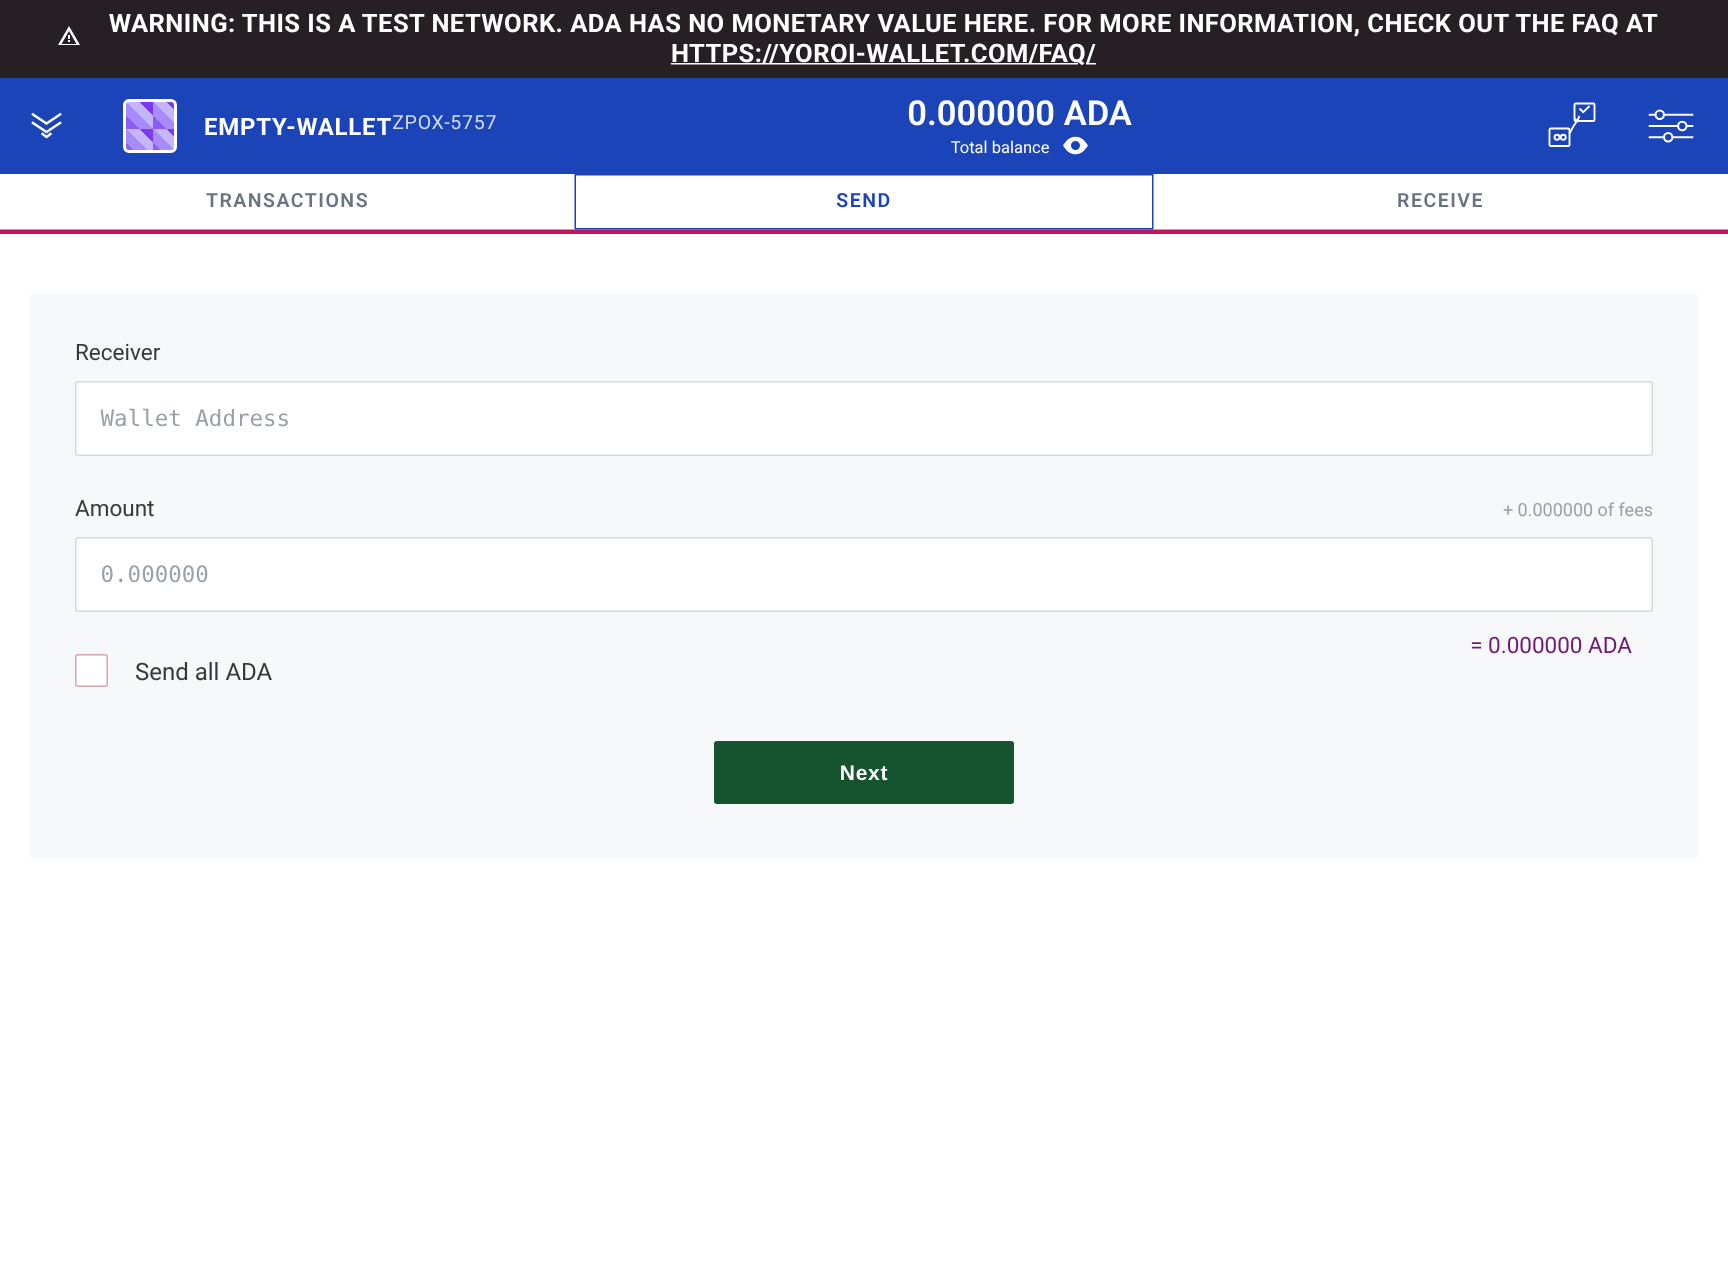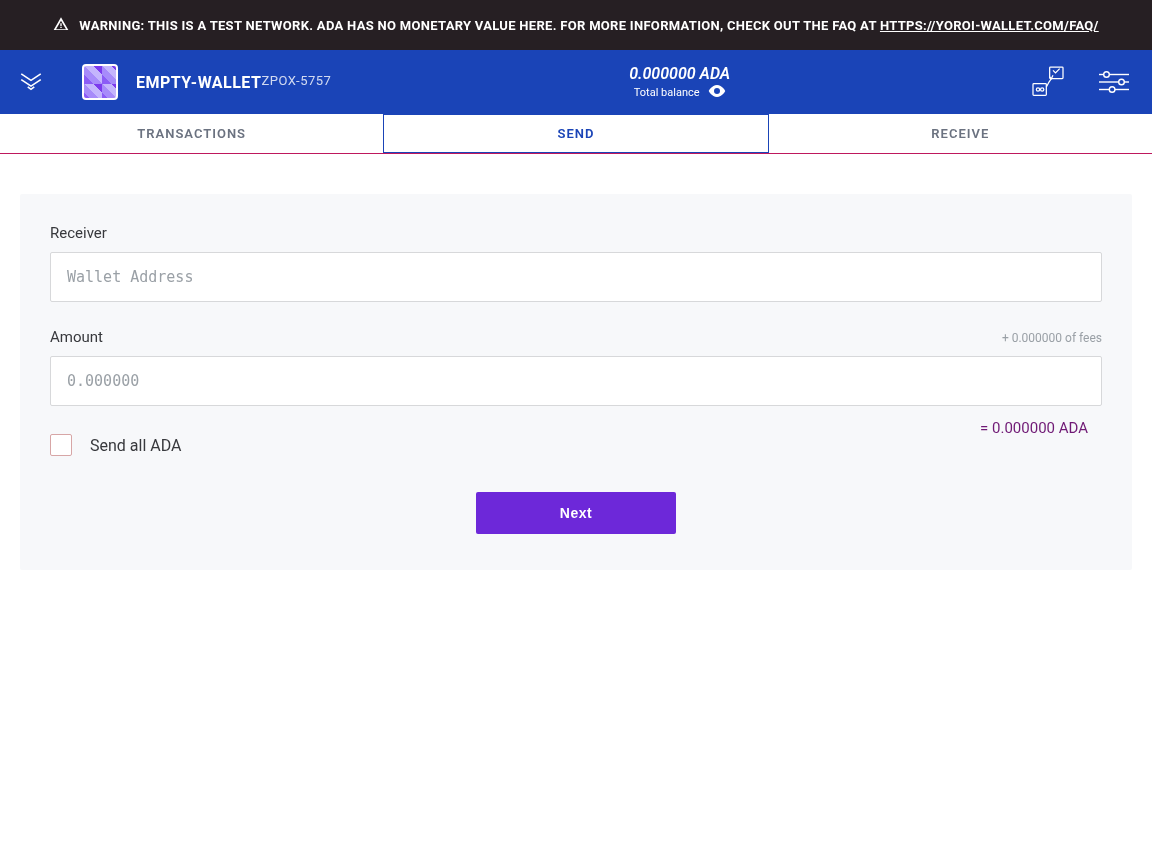--- a/index.html
+++ b/index.html
@@ -1,57 +1,57 @@
 <!DOCTYPE html>
 <html><head>
 <meta charset="utf-8">
 <style>
 * { margin:0; padding:0; box-sizing:border-box; }
 body { font-family: -apple-system, BlinkMacSystemFont, "Segoe UI", Roboto, sans-serif; background:#fff; color:#38393D; width:1152px; height:847px; overflow:hidden; }
 
-.banner { background:#261F23; color:#fff; padding:6px 20px; display:flex; align-items:center; justify-content:center; font-size:13px; font-weight:700; letter-spacing:.3px; min-height:50px; text-align:center; }
+.banner { background:#261F23; color:#fff; padding:6px 20px; display:flex; align-items:center; justify-content:center; font-size:17px; font-weight:700; letter-spacing:.3px; min-height:50px; text-align:center; }
 .banner .warn-ico { margin-right:10px; }
 .banner a { color:#fff; text-decoration:underline; }
 .banner span.msg { max-width:1050px; }
 
 .header { background:#1A44B7; color:#fff; height:64px; display:flex; align-items:center; padding:0 18px; gap:18px; }
 .logo { width:26px; height:26px; }
 .wallet-icon { width:36px; height:36px; margin-left:20px; border-radius:4px;
   background:
     linear-gradient(45deg,#8b5cf6 25%,#a78bfa 25%,#a78bfa 50%,#c4b5fd 50%,#c4b5fd 75%,#7c3aed 75%);
   background-size:18px 18px; border:2px solid #fff; }
 .wallet-text { display:flex; flex-direction:row; }
 .wallet-name { font-weight:700; font-size:16px; letter-spacing:.5px; }
 .wallet-sub { font-size:13px; opacity:.8; letter-spacing:.5px; }
 .balance-block { flex:1; text-align:center; }
-.balance { font-size:16px; font-weight:600;font-style:italic; }
+.balance { font-size:23px; font-weight:600; }
 .balance-label { font-size:11px; display:flex; align-items:center; justify-content:center; gap:8px; margin-top:2px; }
 .hdr-actions { display:flex; gap:26px; align-items:center; }
 .hdr-ico { width:40px; height:40px; display:flex; align-items:center; justify-content:center; cursor:pointer; }
 
-.tabs { display:flex; height:40px; border-bottom:1px solid #be185d; }
+.tabs { display:flex; height:40px; border-bottom:3px solid #be185d; }
 .tab { flex:1; display:flex; align-items:center; justify-content:center; font-size:13px; font-weight:600; letter-spacing:1px; color:#6b7280; cursor:pointer; }
 .tab.active { color:#1A44B7; border:1px solid #1A44B7; }
 
 .page { padding:40px 20px 0; }
 .card { background:#f7f8fa; border-radius:2px; padding:30px 30px 36px; margin:0 0; }
 
 .field-label { font-size:15px; color:#38393D; margin-bottom:10px; }
 .input { width:100%; height:50px; border:1px solid #d7d8da; border-radius:2px; background:#fff; padding:0 16px; font-size:15px; font-family:ui-monospace,Menlo,Consolas,monospace; color:#38393D; outline:none; }
 .input::placeholder { color:#9aa0a6; }
 .row-top { display:flex; justify-content:space-between; align-items:baseline; }
 .fees-note { font-size:12px; color:#9aa0a6; }
 
 .amount-wrap { position:relative; }
 .amount-eq { position:absolute; right:14px; top:50%; transform:translateY(-50%); color:#701a75; font-size:15px;margin-top:47px; }
 
 .check-row { display:flex; align-items:center; gap:18px; margin-top:28px; }
 .checkbox { width:22px; height:22px; border:1px solid #d7a6a6; border-radius:2px; background:#fff; cursor:pointer; }
 
-.next-btn { display:block; margin:36px auto 0; width:200px; height:42px; border:none; background:#6d28d9; color:#fff; font-size:14px; font-weight:600; letter-spacing:.5px; border-radius:2px; cursor:not-allowed; }
+.next-btn { display:block; margin:36px auto 0; width:200px; height:42px; border:none; background:#14532d; color:#fff; font-size:14px; font-weight:600; letter-spacing:.5px; border-radius:2px; cursor:not-allowed; }
 
 .gap-lg { height:26px; }
 </style>
 </head>
 <body>
 
 <div class="banner">
   <span class="warn-ico">
     <svg width="16" height="16" viewBox="0 0 24 24" fill="#fff">
         <path d="M12 2 1 21h22L12 2zm0 5 7.5 13h-15L12 7zm-1 4v4h2v-4h-2zm0 5v2h2v-2h-2z"></path>

